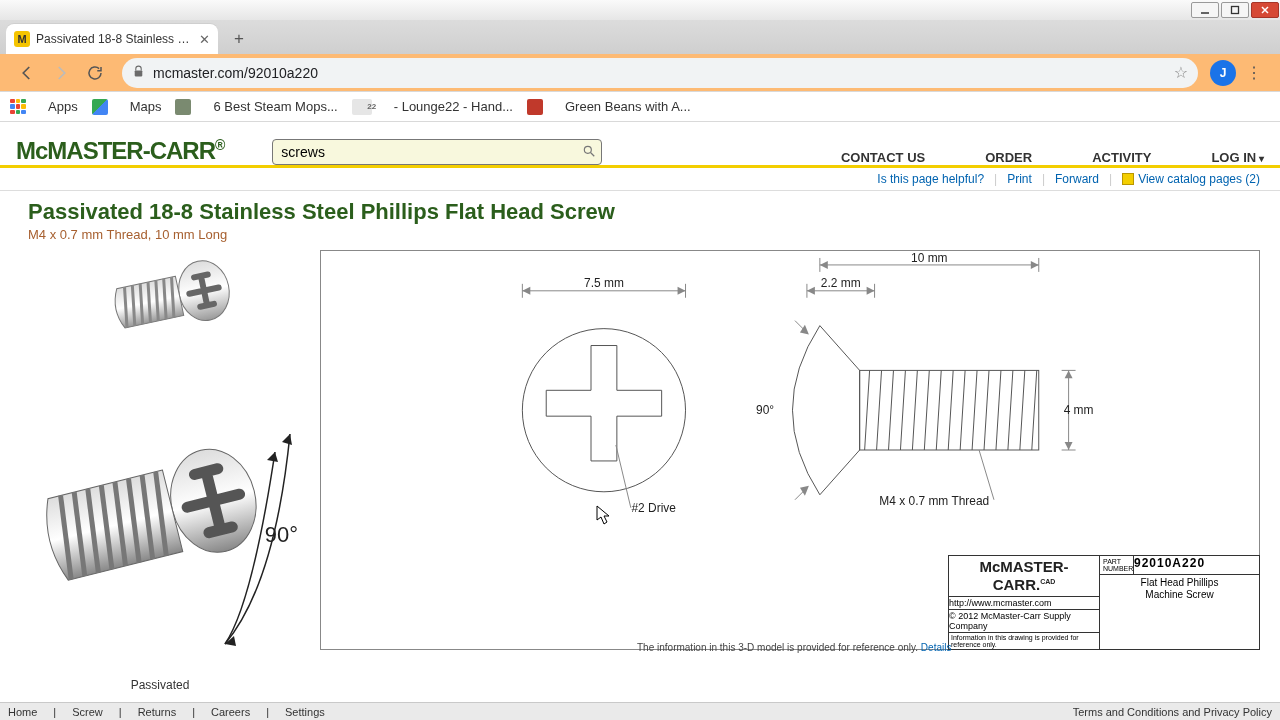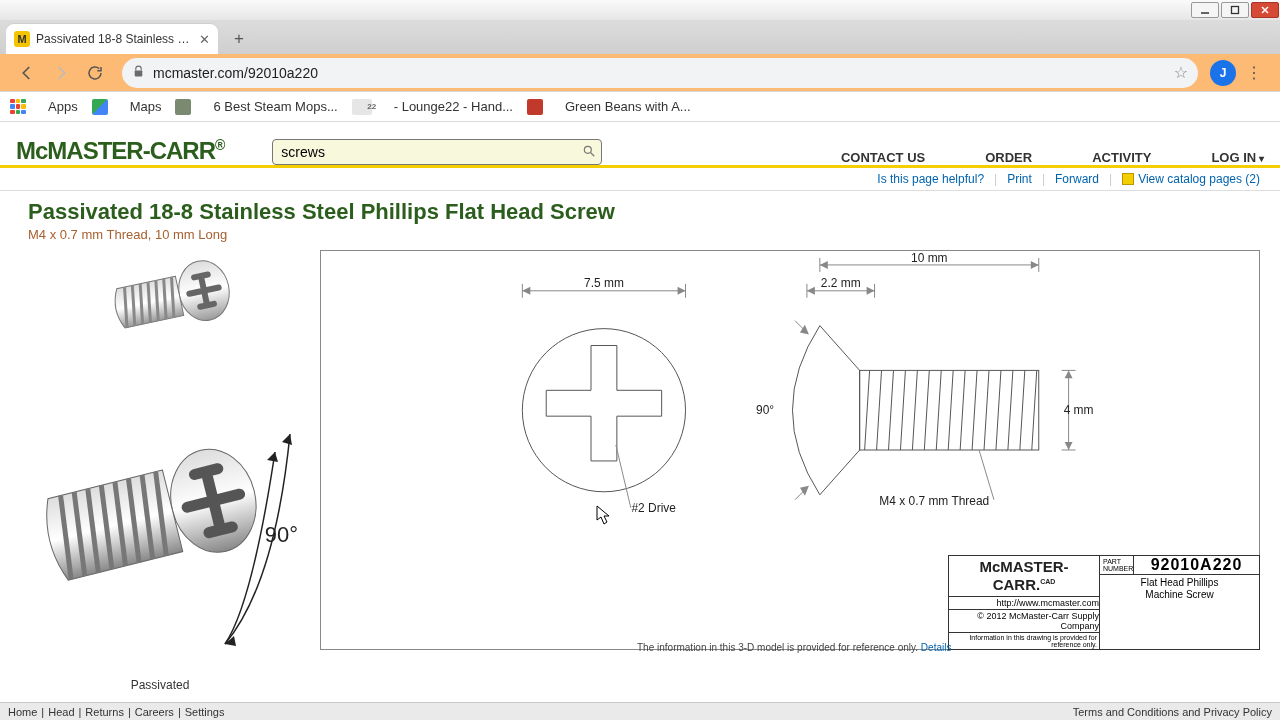--- a/index.html
+++ b/index.html
@@ -71,34 +71,34 @@
   .drawingbox{flex:1;border:1px solid #888;border-right:1px solid #888;height:400px;position:relative;background:#fff;}
   .svgfill{width:100%;height:100%;}
 
   .drawinglabel{fill:#222;font-size:12px;}
   .dim{stroke:#888;stroke-width:1;fill:none;}
   .part{stroke:#555;stroke-width:1;fill:none;}
 
   .titleblock{position:absolute;right:-1px;bottom:-1px;width:312px;border:1px solid #333;background:#fff;display:flex;font-size:10px;}
   .tbleft{flex:1;display:flex;flex-direction:column;}
   .tblogo{font-family:"Arial Black";font-weight:900;font-size:15px;color:#222;text-align:center;border-bottom:1px solid #333;padding:2px 0;}
-  .tburl,.tbcpy,.tbdisc{text-align:right;border-bottom:1px solid #333;padding:1px 0;font-size:9px;}
+  .tburl,.tbcpy,.tbdisc{text-align:left;border-bottom:1px solid #333;padding:1px 0;font-size:9px;}
   .tbdisc{border-bottom:none;font-size:7px;padding:1px 2px;}
   .tbright{width:160px;border-left:1px solid #333;display:flex;flex-direction:column;}
   .tbpn{display:flex;border-bottom:1px solid #333;}
   .tbpn .lbl{font-size:7px;padding:2px 3px;border-right:1px solid #333;width:34px;line-height:1;}
-  .tbpn .val{font-size:16px;font-weight:bold;flex:1;text-align:center;letter-spacing:1px;}
+  .tbpn .val{font-size:12px;font-weight:bold;flex:1;text-align:left;letter-spacing:1px;}
   .tbdesc{flex:1;text-align:center;padding:2px;font-size:10px;line-height:1.2;}
 
   .refnote{position:absolute;left:316px;bottom:-4px;font-size:10px;color:#444;}
   .refnote a{color:#0063b0;cursor:pointer;}
 
   
   .statusbar{position:absolute;left:0;right:0;bottom:0;height:18px;background:#eaeaea;border-top:1px solid #c9c9c9;display:flex;align-items:center;font-size:11px;color:#333;padding:0 8px;}
-  .statusbar .sitelinks{display:flex;gap:4px;}
+  .statusbar .sitelinks{display:flex;gap:16px;}
   .statusbar .sitelinks span{cursor:pointer;}
   .statusbar .rt{margin-left:auto;}
 
   
   .cursor{position:absolute;left:596px;top:505px;pointer-events:none;}
   .cursor svg{width:16px;height:20px;}
 </style>
 </head>
 <body>
 
@@ -390,21 +390,21 @@
         <span>The information in this 3-D model is provided for reference only. </span><a>Details</a>
       </div>
     </div>
   </div>
 </div>
 
 <div class="statusbar">
   <div class="sitelinks">
     <span>Home</span>
       <span>|</span>
-    <span>Head</span>
+    <span>Screw</span>
       <span>|</span>
     <span>Returns</span>
       <span>|</span>
     <span>Careers</span>
       <span>|</span>
     <span>Settings</span>
   </div>
   <div class="rt">Terms and Conditions and Privacy Policy</div>
 </div>
 

